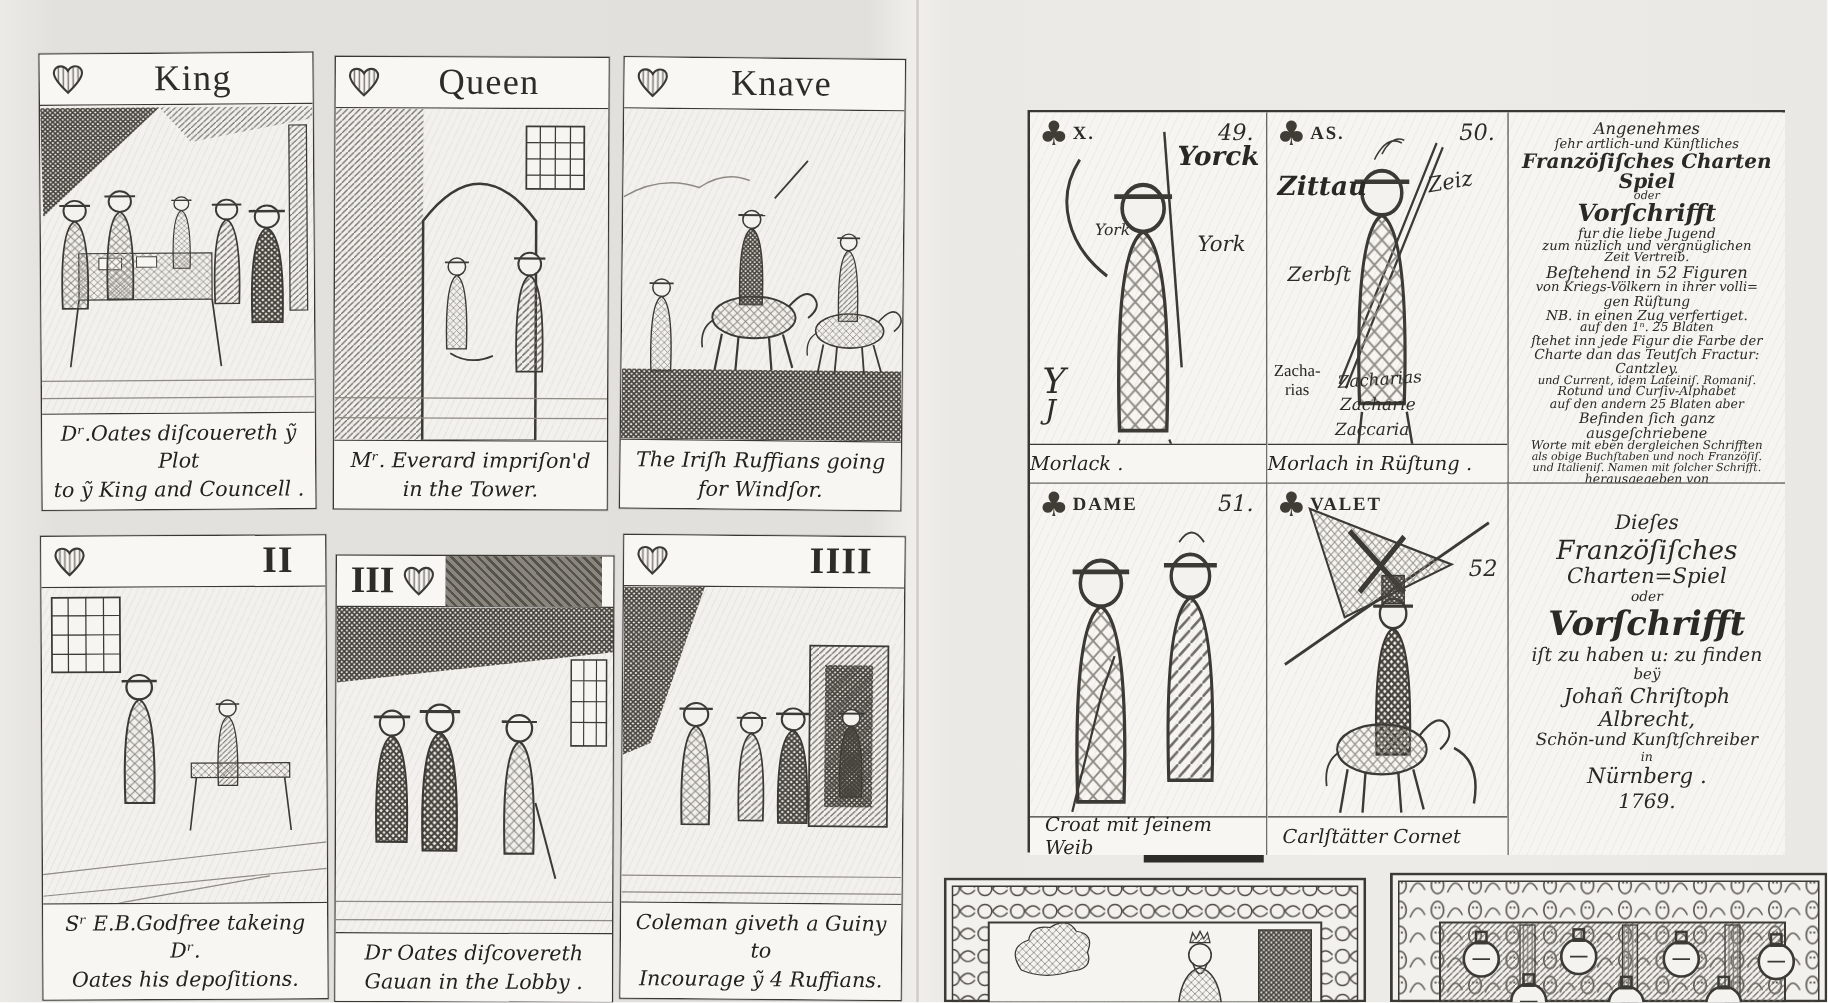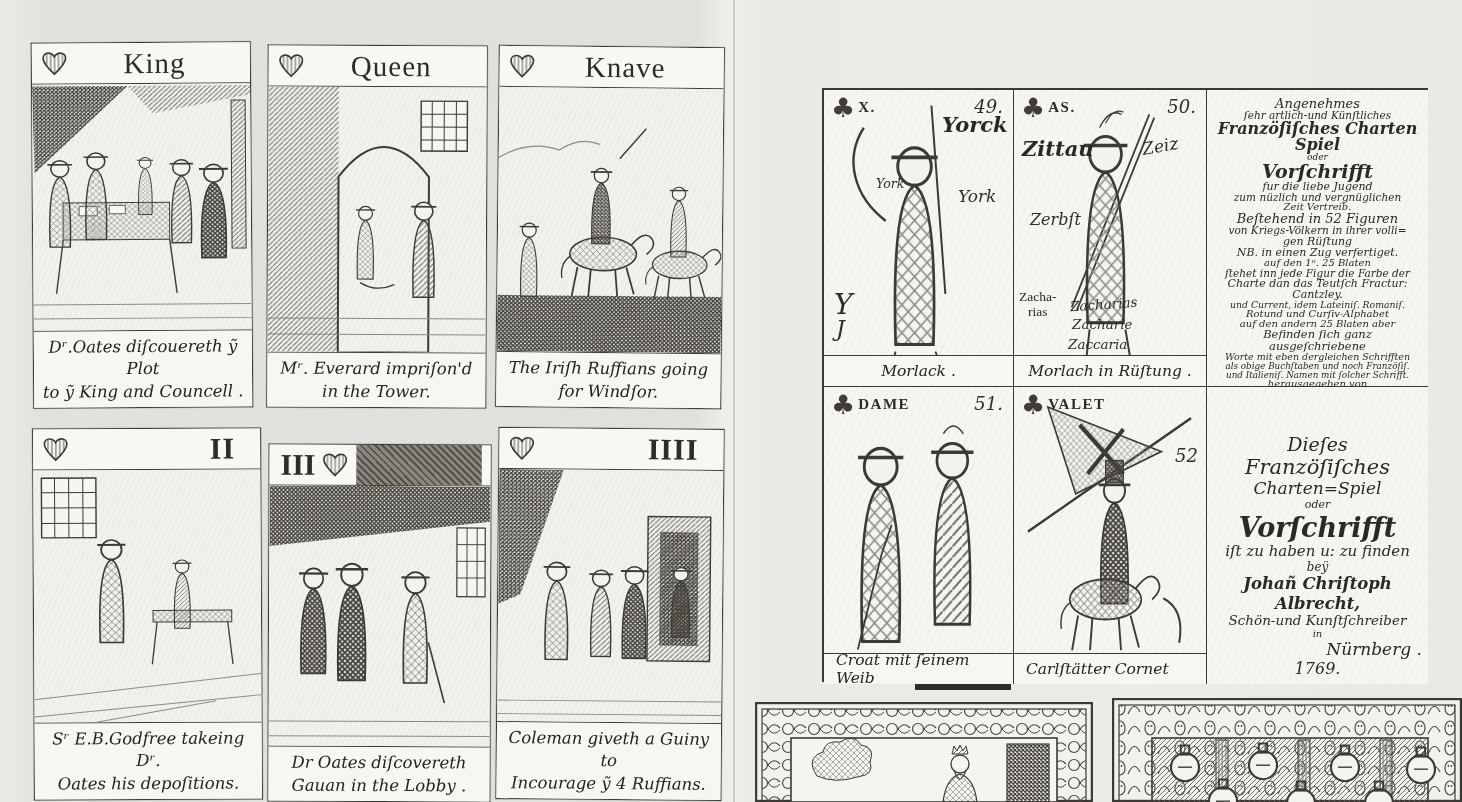--- a/index.html
+++ b/index.html
@@ -31,21 +31,21 @@
   .cell svg.scn{position:absolute;inset:0;width:100%;height:100%;}
   .corner{position:absolute;top:4px;left:7px;display:flex;align-items:center;gap:3px;z-index:3;}
   .club{font-family:"DejaVu Sans",sans-serif;font-size:27px;color:#403d37;line-height:1;}
   .cornlab{font-family:"Liberation Serif",serif;font-size:15px;letter-spacing:1.5px;color:#2e2c27;font-weight:600;}
   .cardnum{position:absolute;top:6px;right:10px;font-style:italic;font-size:18px;color:#2e2c27;z-index:3;}
   .fraktur{font-family:"DejaVu Serif",serif;font-weight:700;font-style:italic;color:#2a2823;}
   .script{font-style:italic;color:#2e2c27;}
   .roman-sm{font-family:"Liberation Serif",serif;font-size:13.5px;color:#2a2823;line-height:1.1;}
   .rcap{position:absolute;left:0;right:0;bottom:0;height:30px;border-top:1.6px solid #3a3833;
     background:#f7f6f3;font-style:italic;font-size:15.5px;color:#26241f;display:flex;align-items:center;z-index:4;}
-  .rcap.center{justify-content:center;margin-top:28px;}
+  .rcap.center{margin-top:28px;}
   .rcap.left{padding-left:12px;}
   .lbl{position:absolute;z-index:3;}
   
   .tpanel{position:absolute;box-sizing:border-box;text-align:center;font-style:italic;color:#2b2924;overflow:hidden;}
   #p1{padding:7px 6px;}
   #p1 div{line-height:1.0;}
   #p1 div:nth-child(1){font-size:13px;}  #p1 div:nth-child(2){font-size:10.5px;}
   #p1 div:nth-child(3){font-size:16px;font-weight:700;} #p1 div:nth-child(4){font-size:9px;}
   #p1 div:nth-child(5){font-size:19px;font-weight:700;} #p1 div:nth-child(6){font-size:11px;}
   #p1 div:nth-child(7){font-size:10.5px;} #p1 div:nth-child(8){font-size:10px;text-align:center;}
@@ -53,26 +53,26 @@
   #p1 div:nth-child(11){font-size:11px;} #p1 div:nth-child(12){font-size:11px;}
   #p1 div:nth-child(13){font-size:10px;} #p1 div:nth-child(14){font-size:10.5px;}
   #p1 div:nth-child(15){font-size:11px;} #p1 div:nth-child(16){font-size:9.3px;}
   #p1 div:nth-child(17){font-size:10px;} #p1 div:nth-child(18){font-size:10px;}
   #p1 div:nth-child(19){font-size:11.5px;} #p1 div:nth-child(20){font-size:9.5px;}
   #p1 div:nth-child(21){font-size:8.8px;} #p1 div:nth-child(22){font-size:8.8px;}
   #p1 div:nth-child(23){font-size:10px;} #p1 div:nth-child(24){font-size:12.5px;}
   #p1 div:nth-child(25){font-size:11px;}
   #p2{padding:22px 6px 0;}
   #p2 div{line-height:1.16;}
-  #p2 div:nth-child(1){font-size:19px;margin-top:24px;}  #p2 div:nth-child(2){font-size:21px;}
+  #p2 div:nth-child(1){font-size:16px;}  #p2 div:nth-child(2){font-size:21px;}
   #p2 div:nth-child(3){font-size:17px;}  #p2 div:nth-child(4){font-size:11px;}
   #p2 div:nth-child(5){font-size:27px;font-weight:700;}
   #p2 div:nth-child(6){font-size:15px;}  #p2 div:nth-child(7){font-size:12px;}
-  #p2 div:nth-child(8){font-size:16.5px;font-weight:bold;} #p2 div:nth-child(9){font-size:13.5px;}
-  #p2 div:nth-child(10){font-size:10px;} #p2 div:nth-child(11){font-size:17px;text-align:right;}
+  #p2 div:nth-child(8){font-size:16.5px;} #p2 div:nth-child(9){font-size:13.5px;}
+  #p2 div:nth-child(10){font-size:10px;} #p2 div:nth-child(11){font-size:17px;}
   #p2 div:nth-child(12){font-size:16px;}
   
   .ornate{position:absolute;overflow:hidden;}
   .ornate svg{width:100%;height:100%;display:block;}
   #darkbar{position:absolute;left:915px;top:681px;width:96px;height:9px;background:#2f2d29;}
 </style>
 </head>
 <body>
 
 <div id="stage">

